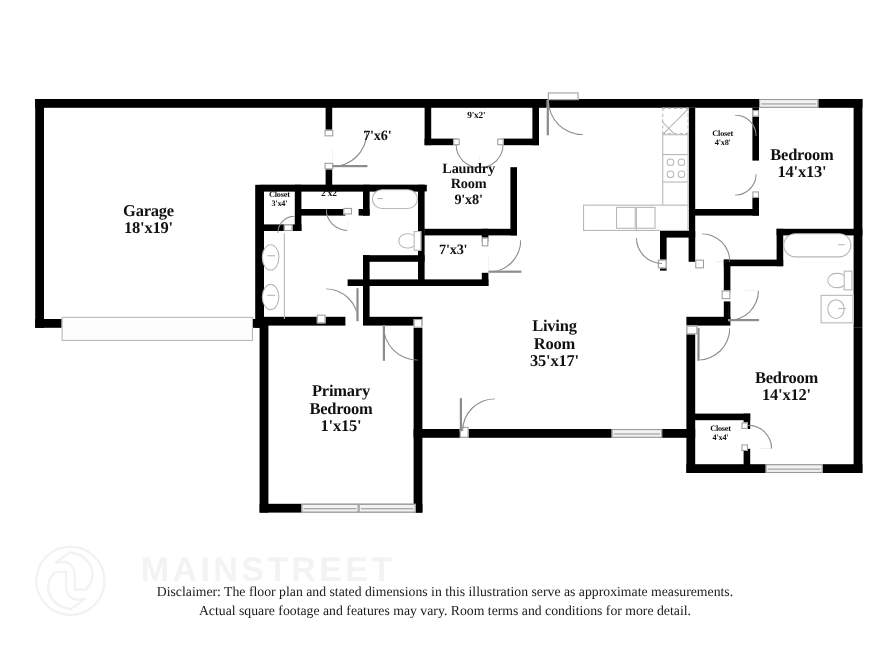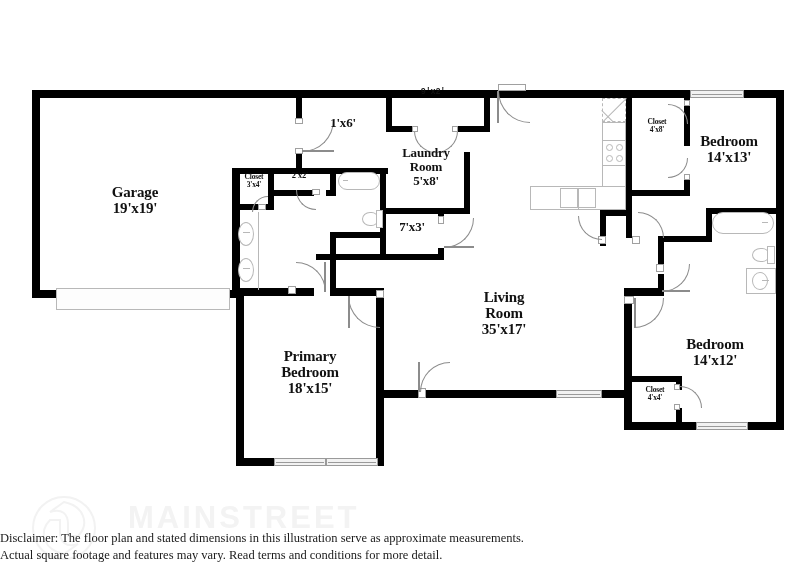--- a/index.html
+++ b/index.html
@@ -133,21 +133,21 @@
     font-family: "Liberation Sans", sans-serif;
     color: #f3f3f3;
     font-weight: bold;
     letter-spacing: 3px;
   }
   
   #disclaimer {
     position: absolute;
     left: 0;
     width: 809px;
-    text-align: left;
+    text-align: center;
     color: #1a1a1a;
     font-size: 12.5px;
     line-height: 1.35;
     font-family: "Liberation Serif", "DejaVu Serif", serif;
   }
 </style>
 </head>
 <body>
 
 <div id="plan">
@@ -321,52 +321,52 @@
   <div class="toilet" style="left:752px; top:246px; width:24px; height:18px;">
     <div class="bowl" style="left:0px; top:2px; width:17px; height:14px; border-radius:50% 40% 40% 50%;"></div>
     <div class="tank" style="left:15px; top:0px; width:8px; height:18px;"></div>
   </div>
 
   <div class="fix" style="left:746px; top:268px; width:30px; height:26px;"></div>
   <div class="sinkoval" style="left:752px; top:272px; width:16px; height:18px;"></div>
   <div class="fixline" style="left:762px; top:280px; width:7px; height:1px;"></div>
 
   <div class="label big" style="left:72px; top:184px; width:126px;">Garage
-19'x19'</div>
-  <div class="label mid" style="left:306px; top:116px; width:74px;">1'x6'</div>
-  <div class="label small" style="left:404px; top:88px; width:58px;font-family:Liberation Mono, monospace;">9'x2'</div>
+18'x19'</div>
+  <div class="label mid" style="left:306px; top:116px; width:74px;">7'x6'</div>
+  <div class="label small" style="left:404px; top:100px; width:58px;">9'x2'</div>
   <div class="label tiny" style="left:236px; top:173px; width:36px;">Closet
 3'x4'</div>
   <div class="label small" style="left:274px; top:171px; width:52px;">2'x2'</div>
   <div class="label mid" style="left:384px; top:146px; width:84px;">Laundry
 Room
-5'x8'</div>
+9'x8'</div>
   <div class="label mid" style="left:386px; top:220px; width:52px;">7'x3'</div>
   <div class="label tiny" style="left:632px; top:118px; width:50px;">Closet
 4'x8'</div>
   <div class="label big" style="left:680px; top:133px; width:98px;">Bedroom
 14'x13'</div>
   <div class="label big" style="left:454px; top:289px; width:100px;">Living
 Room
 35'x17'</div>
   <div class="label big" style="left:252px; top:348px; width:116px;">Primary
 Bedroom
-18'x15'</div>
+1'x15'</div>
   <div class="label big" style="left:664px; top:336px; width:102px;">Bedroom
 14'x12'</div>
   <div class="label tiny" style="left:632px; top:386px; width:46px;">Closet
 4'x4'</div>
 
   <div id="watermark" style="left:28px; top:494px; width:300px; height:70px;">
     <svg width="90" height="68" viewBox="0 0 90 68">
       <circle cx="36" cy="34" r="31" fill="none" stroke="#f2f2f2" stroke-width="2"></circle>
       <path d="M36 8 C 56 12, 62 30, 50 42 L 40 42 L 40 30 C 40 20, 34 14, 22 18 Z" fill="none" stroke="#f2f2f2" stroke-width="2"></path>
       <path d="M36 60 C 16 56, 10 38, 22 26 L 32 26 L 32 38 C 32 48, 38 54, 50 50 Z" fill="none" stroke="#f2f2f2" stroke-width="2"></path>
     </svg>
     <div class="wm-text" style="left:100px; top:6px; font-size:31px;">MAINSTREET</div>
   </div>
 
   <div id="disclaimer" style="top:530px;">
     <div>Disclaimer: The floor plan and stated dimensions in this illustration serve as approximate measurements.</div>
-    <div>Actual square footage and features may vary. Read terms and conditions for more detail.</div>
+    <div>Actual square footage and features may vary. Room terms and conditions for more detail.</div>
   </div>
 
 </div>
 
 </body></html>

